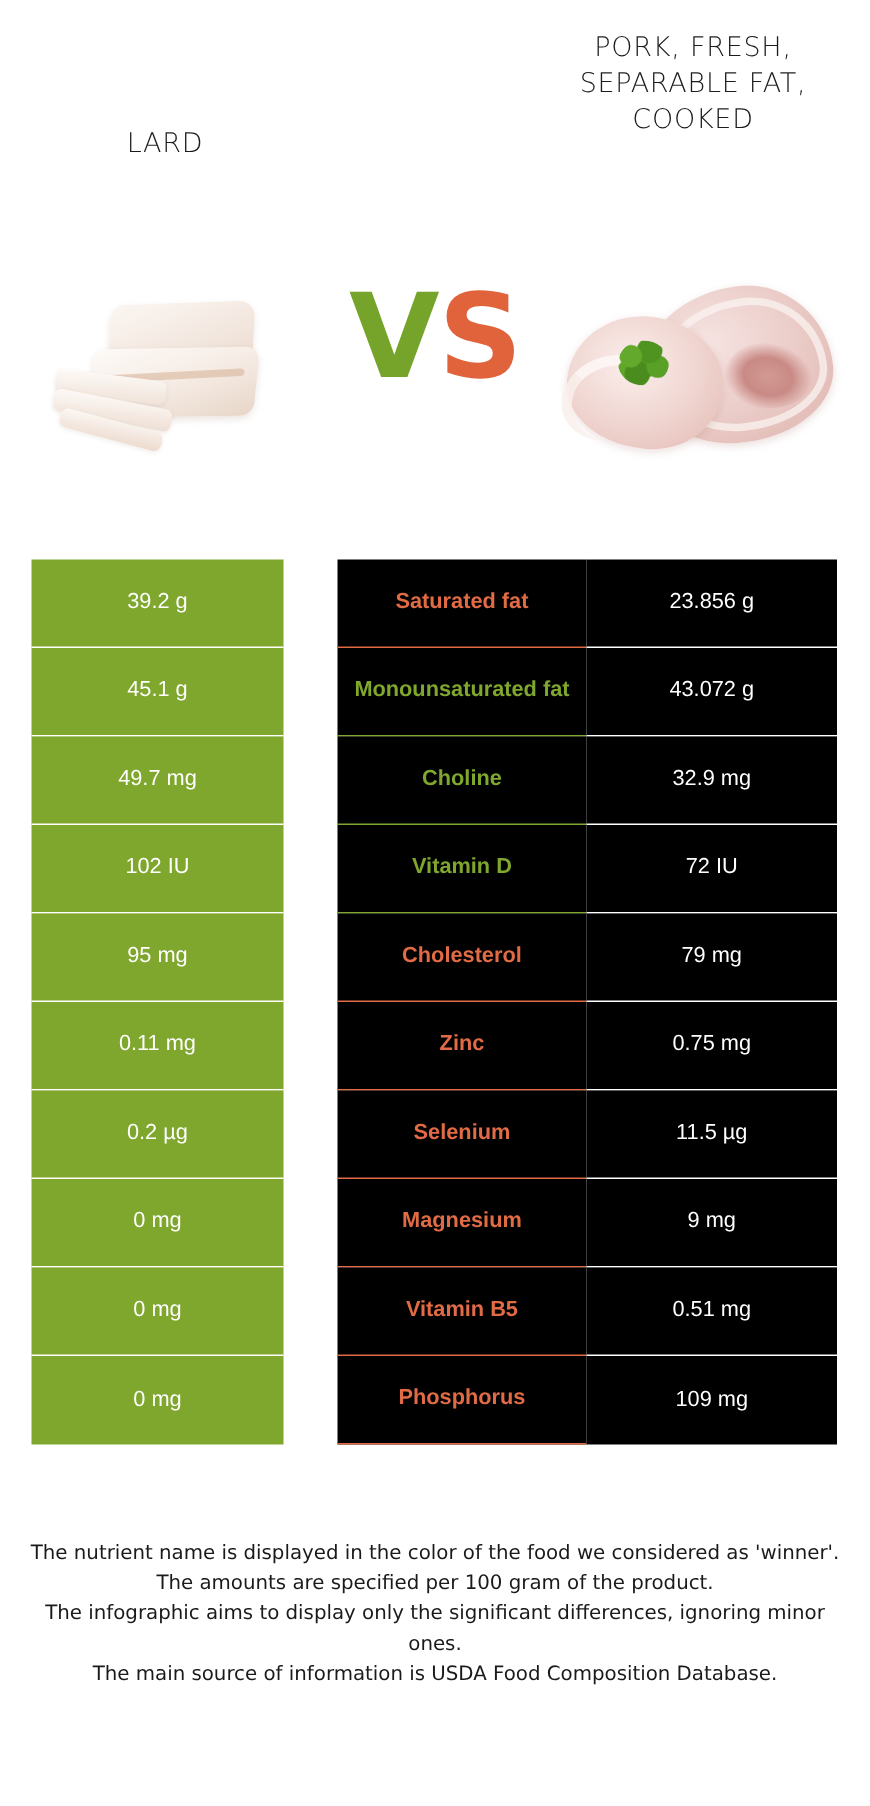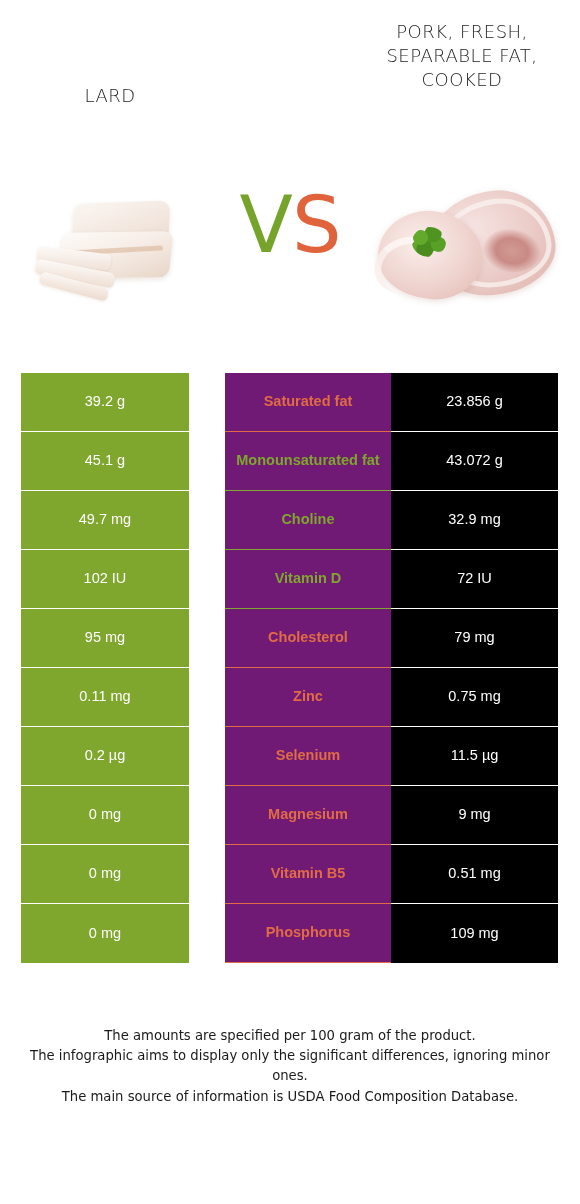--- a/index.html
+++ b/index.html
@@ -74,21 +74,21 @@
   .food-left  { left: 10px;  width: 205px; }
   .food-right { right: 8px;  width: 215px; }
 
   .vs {
     position: absolute;
     left: 0; right: 0;
     top: 56px;
     text-align: center;
     font-family: "DejaVu Sans", sans-serif;
     font-size: 78px;
-    font-weight: 400;
+    font-weight: 700;
     line-height: 1;
     letter-spacing: -1px;
   }
   .vs .v { color: #76A42B; }
   .vs .s { color: #E0633C; }
 
   
   .lard {
     position: relative;
     width: 160px;
@@ -222,21 +222,21 @@
 
   .cell-right {
     width: 179px;
     background: #000000;
     color: #ffffff;
     border-bottom: 1px solid #ffffff;
   }
 
   .cell-mid {
     width: 178px;
-    background: #701a75;
+    background: #000000;
     font-weight: 600;
     font-size: 14.5px;
     margin-left: 36px;
   }
 
   .cell-mid.win-green { color: #7FA72D; border-bottom: 1px solid #7FA72D; }
   .cell-mid.win-orange { color: #E16B44; border-bottom: 1px solid #E16B44; }
 
   .row:last-child .cell-left,
   .row:last-child .cell-right { border-bottom: none; }
@@ -342,18 +342,19 @@
         <div class="cell cell-right">0.51 mg</div>
       </div>
       <div class="row">
         <div class="cell cell-left">0 mg</div>
         <div class="cell cell-mid win-orange">Phosphorus</div>
         <div class="cell cell-right">109 mg</div>
       </div>
     </div>
 
   <div class="notes">
+    <p>The nutrient name is displayed in the color of the food we considered as 'winner'.</p>
     <p>The amounts are specified per 100 gram of the product.</p>
     <p>The infographic aims to display only the significant differences, ignoring minor ones.</p>
     <p>The main source of information is USDA Food Composition Database.</p>
   </div>
 
 </div>
 
 </body></html>

